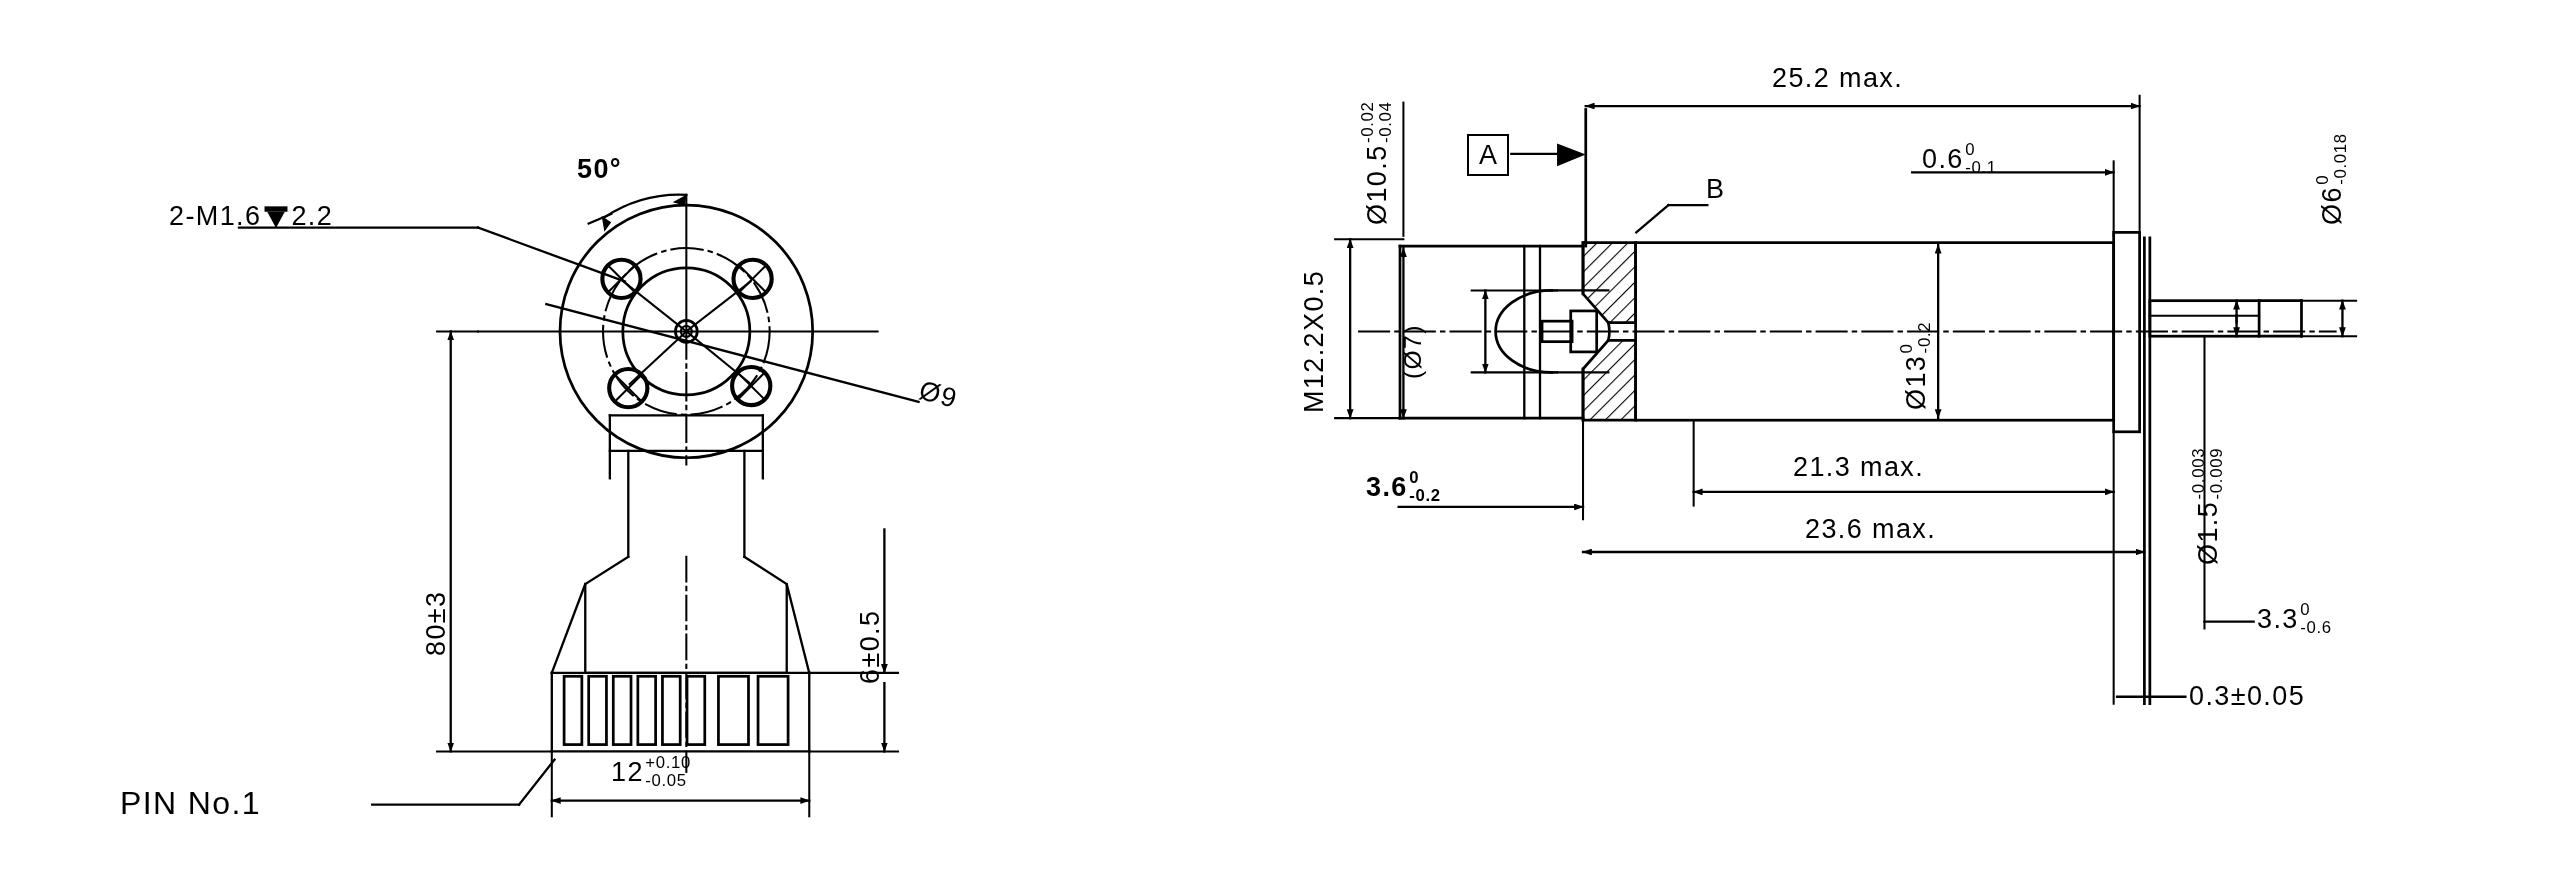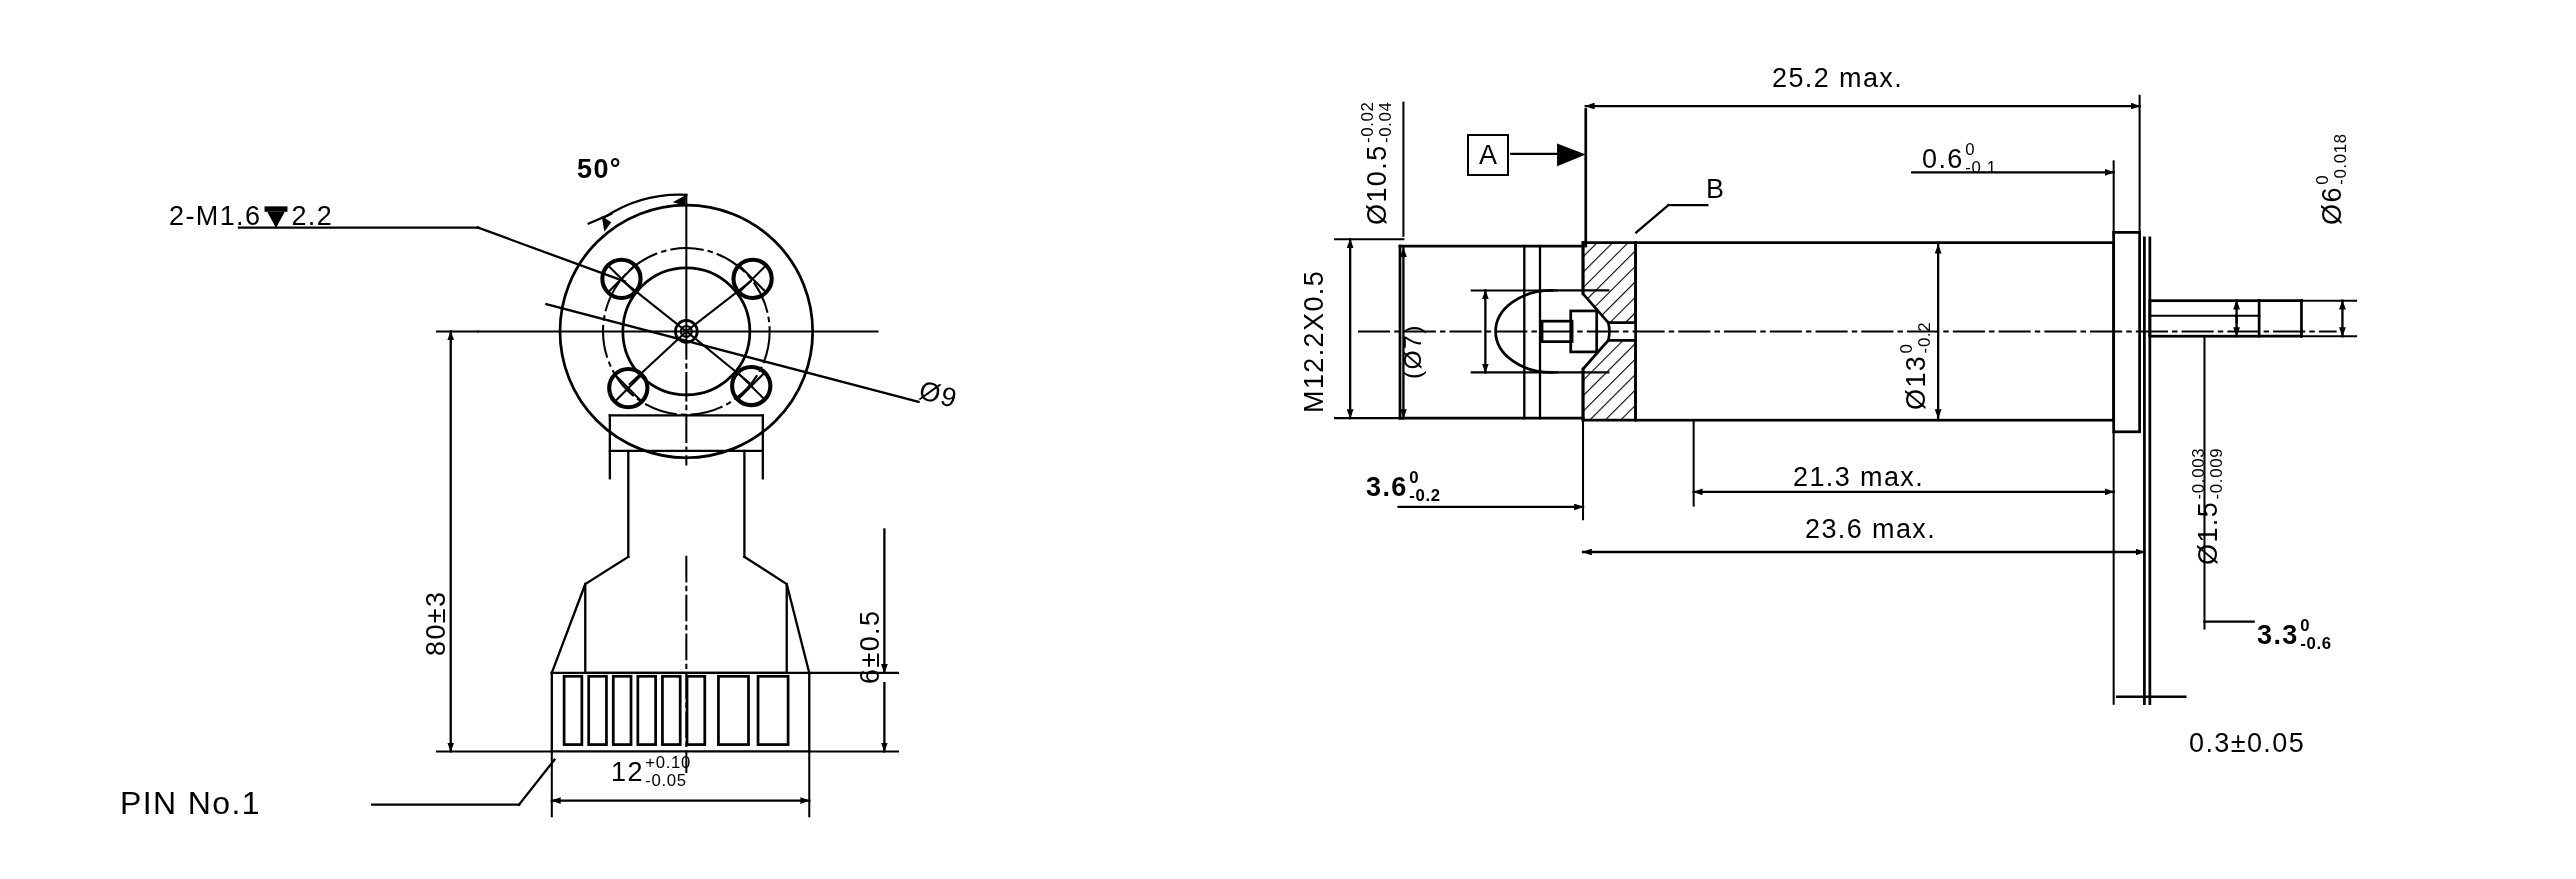--- a/index.html
+++ b/index.html
@@ -399,33 +399,33 @@
       </span>
   </div>
 
   <div class="dimtext" style="left:1366px; top:470px;font-weight:bold;">
     <span class="base">3.6</span><span class="tol">
         <span>0</span>
         <span>-0.2</span>
       </span>
   </div>
 
-  <div class="dimtext" style="left:1793px; top:464px;">
+  <div class="dimtext" style="left:1793px; top:454px;">
     <span>21.3 max.</span>
   </div>
 
   <div class="dimtext" style="left:1765px; top:516px;margin-left:40px;">
     <span>23.6 max.</span>
   </div>
 
-  <div class="dimtext" style="left:2257px; top:618px;font-weight:bold;">
+  <div class="dimtext" style="left:2257px; top:602px;">
     <span class="base">3.3</span><span class="tol">
         <span>0</span>
         <span>-0.6</span>
       </span>
   </div>
 
-  <div class="dimtext" style="left:2189px; top:683px;margin-top:47px;">
+  <div class="dimtext" style="left:2189px; top:683px;">
     <span>0.3±0.05</span>
   </div>
 
 </div>
 
 
 </body></html>

